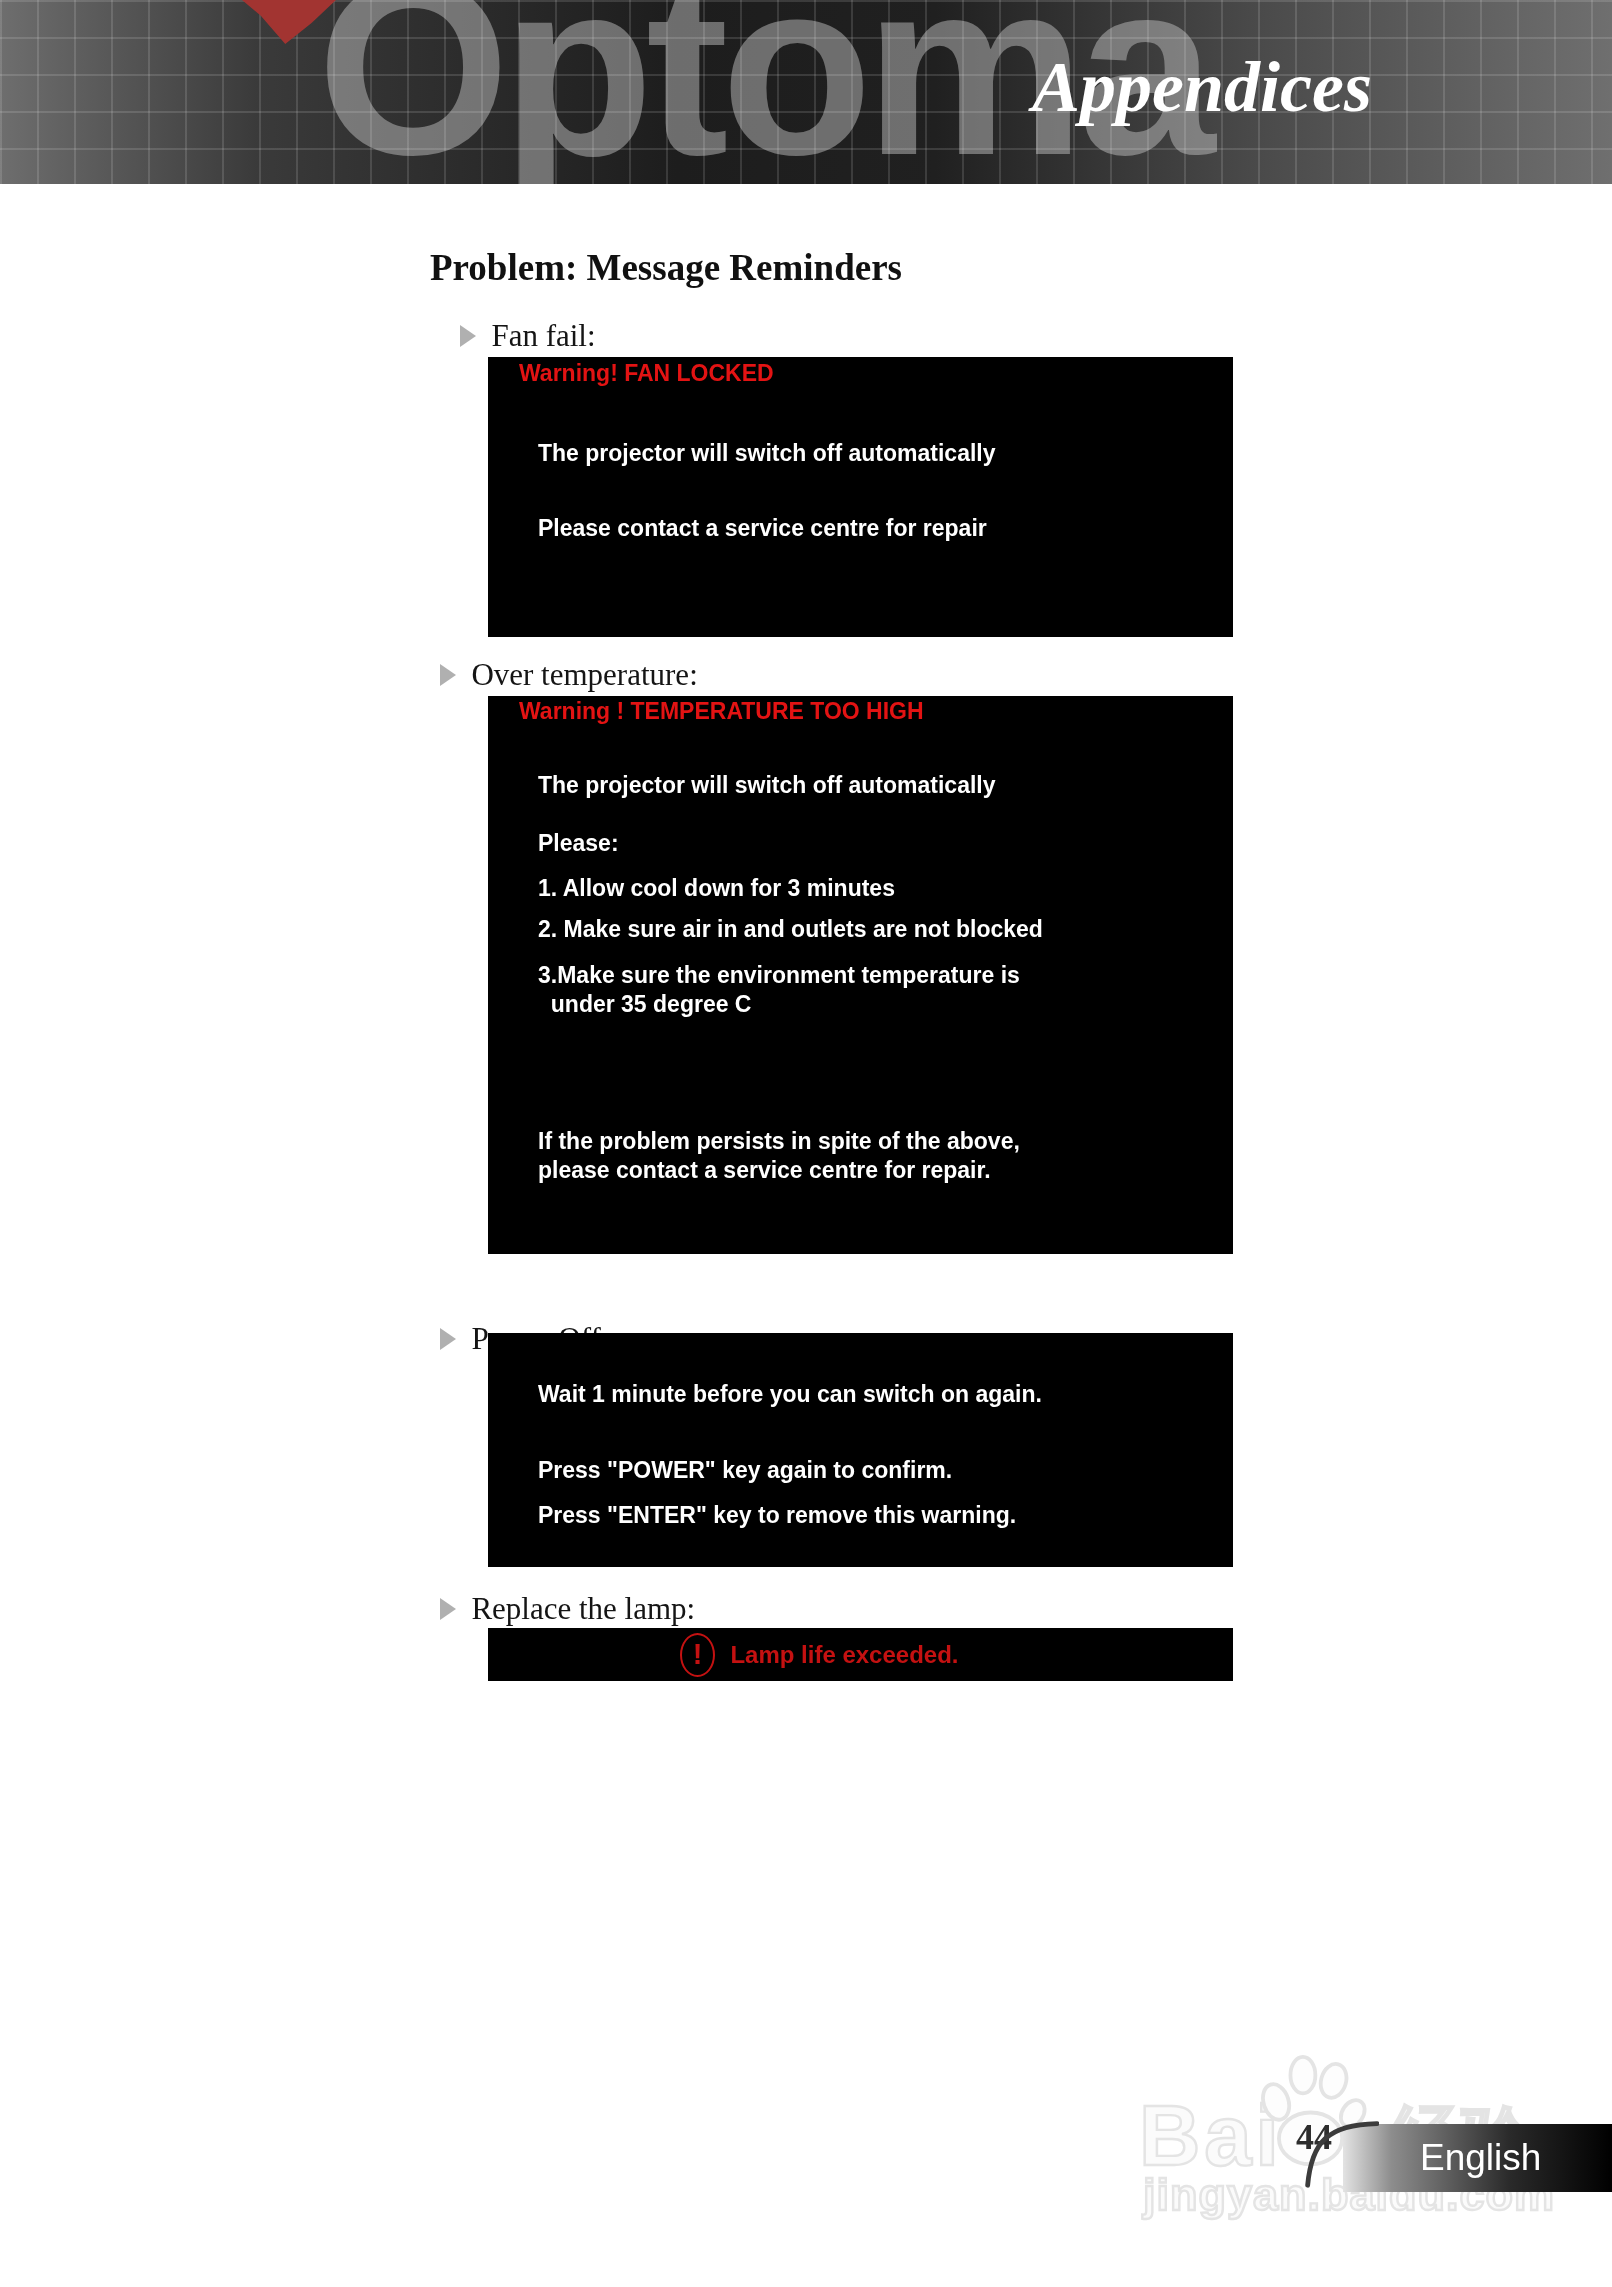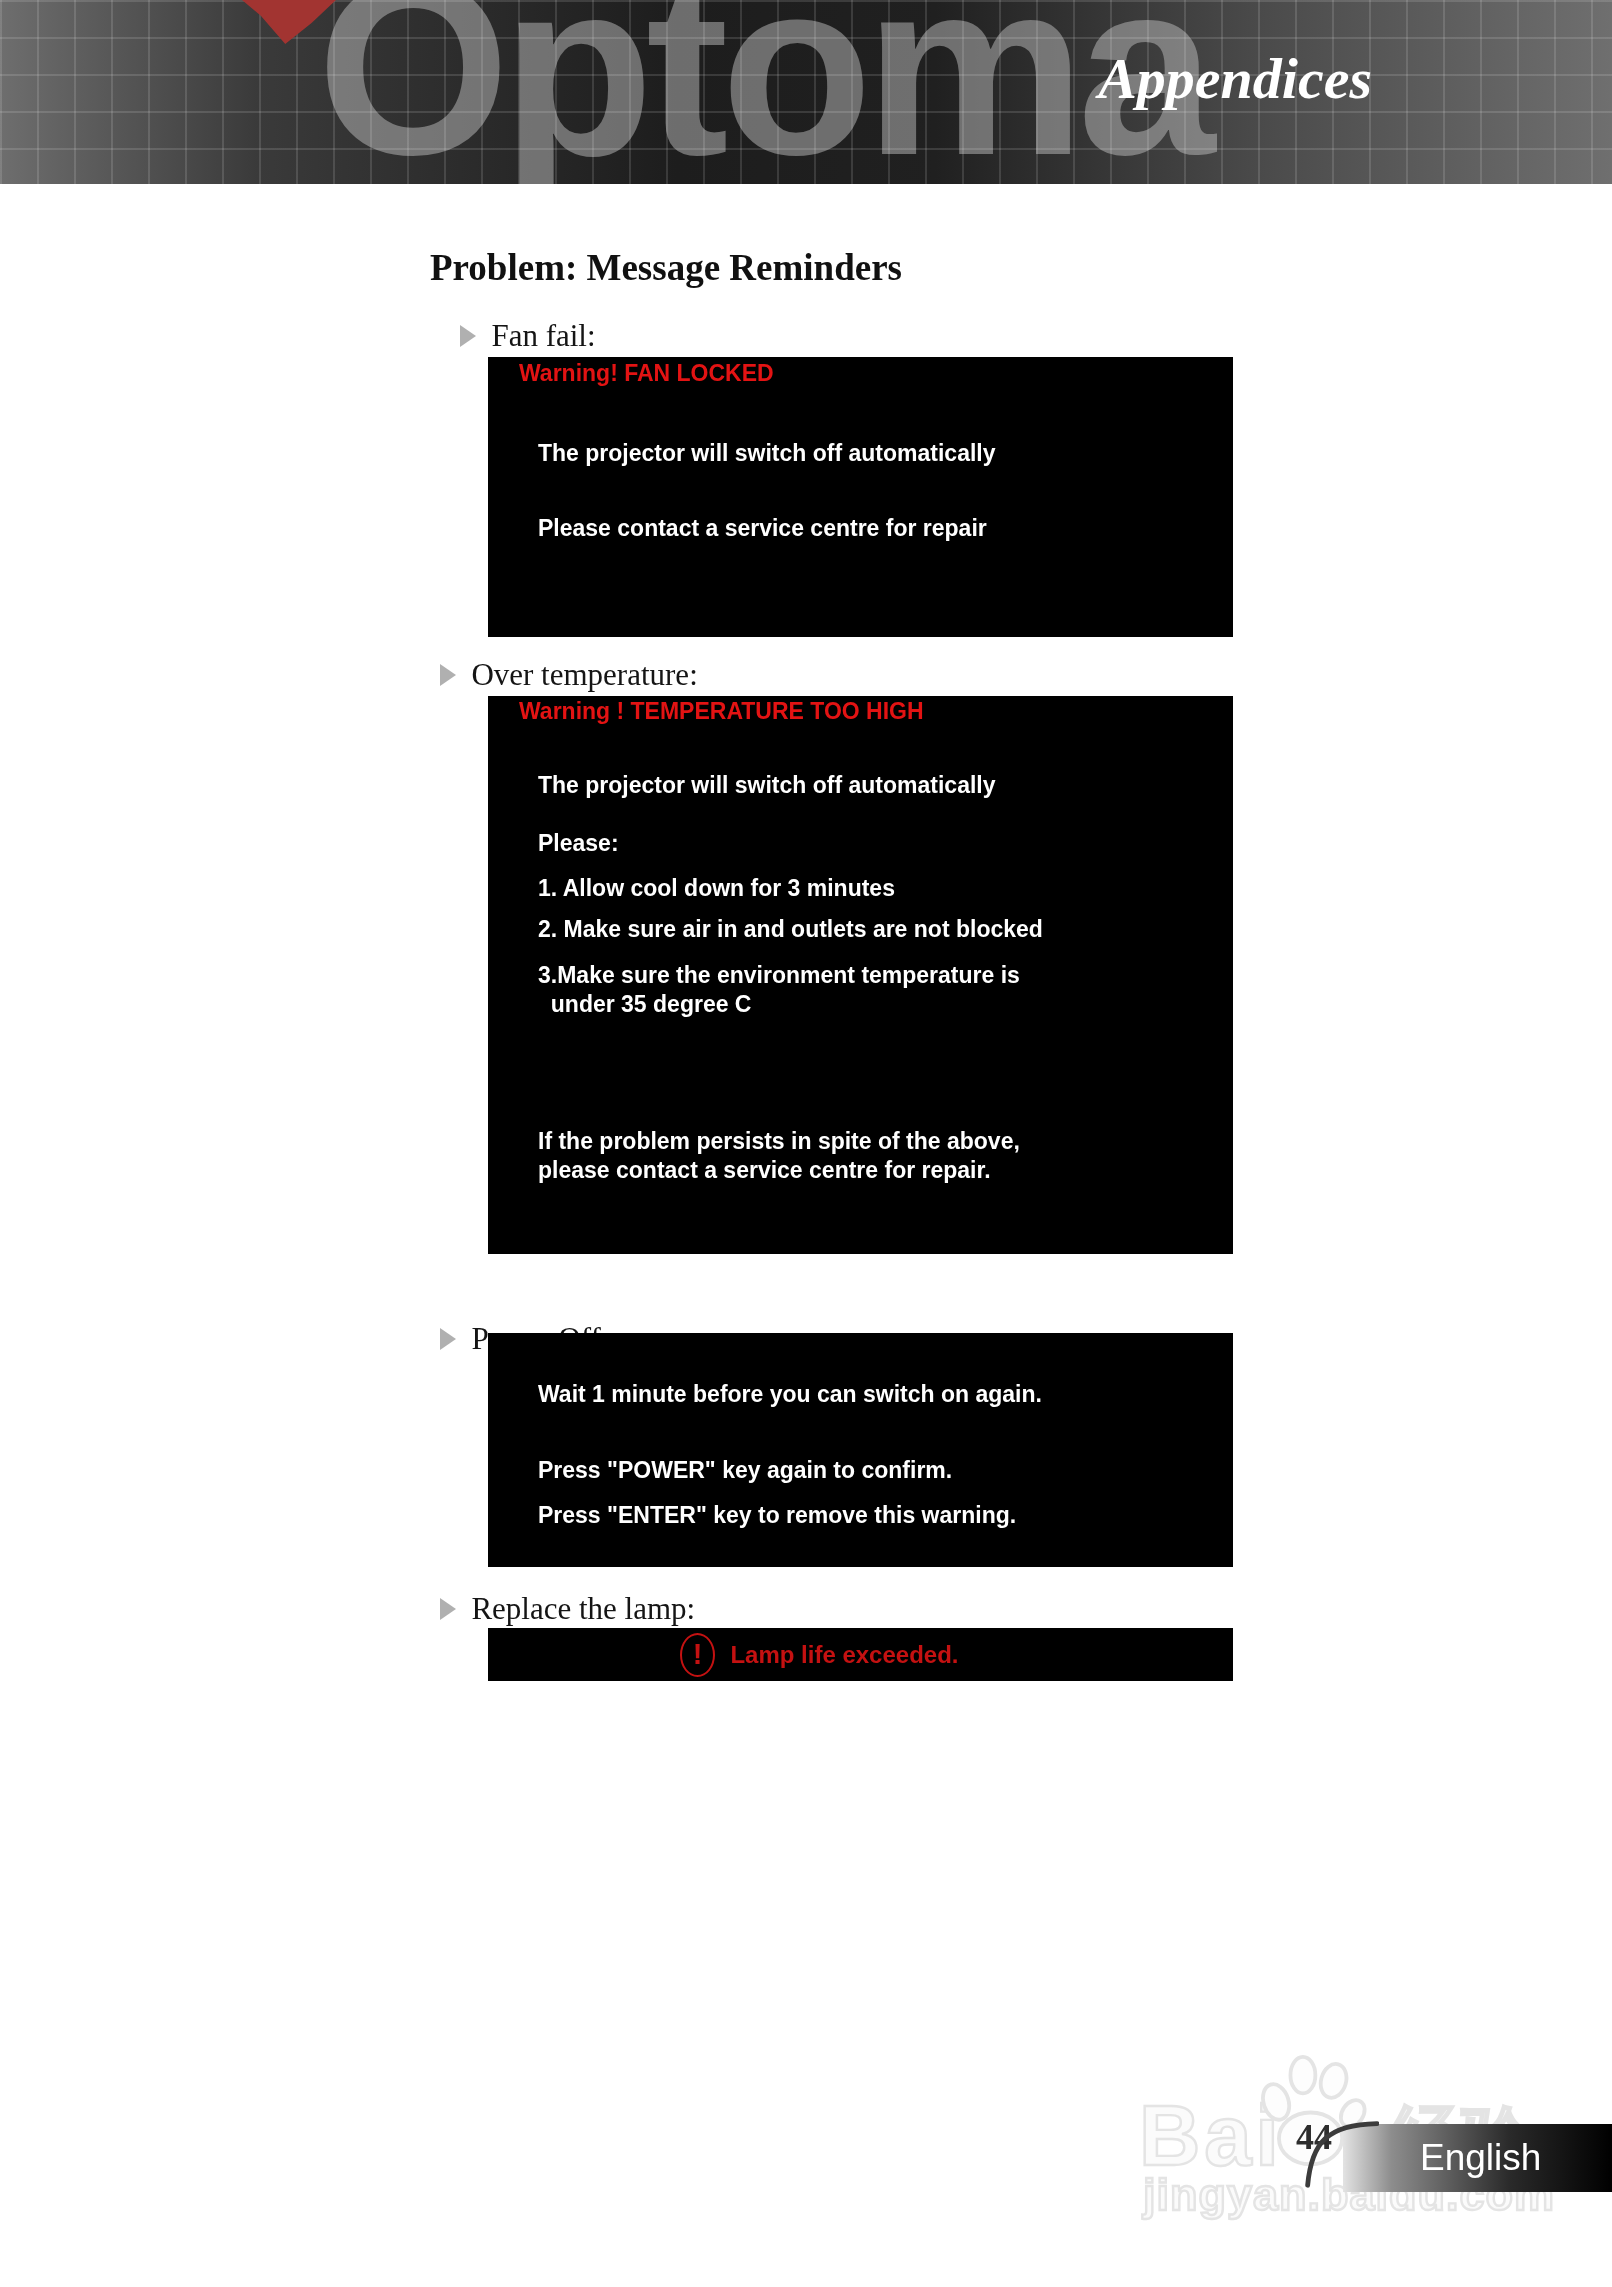--- a/index.html
+++ b/index.html
@@ -25,21 +25,21 @@
       repeating-linear-gradient(to right, rgba(255,255,255,0.13) 0 1.9px, transparent 1.9px 37px),
       repeating-linear-gradient(to bottom, rgba(255,255,255,0.13) 0 1.9px, transparent 1.9px 37px);
   }
   .red-frag {
     position:absolute; left:242px; top:0; width:94px; height:44px; background:#a23431;
     clip-path:polygon(0 0,100% 0,74% 52%,46% 100%,20% 36%);
   }
   .chapter-title {
     position:absolute; right:240px; top:44px; color:#ffffff;
     font-family:"Liberation Serif", serif; font-style:italic; font-weight:bold;
-    font-size:58px; line-height:1.2; white-space:nowrap;text-align:center;
+    font-size:72px; line-height:1.2; white-space:nowrap;text-align:center;
   }
 
   
   .doc-heading {
     position:absolute; left:430px; top:246px;
     font-size:37px; font-weight:bold; color:#111; white-space:nowrap;
   }
   .sec-label {
     position:absolute; left:440px; display:flex; align-items:center; gap:15.4px;
     font-size:31px; color:#151515; white-space:nowrap;

